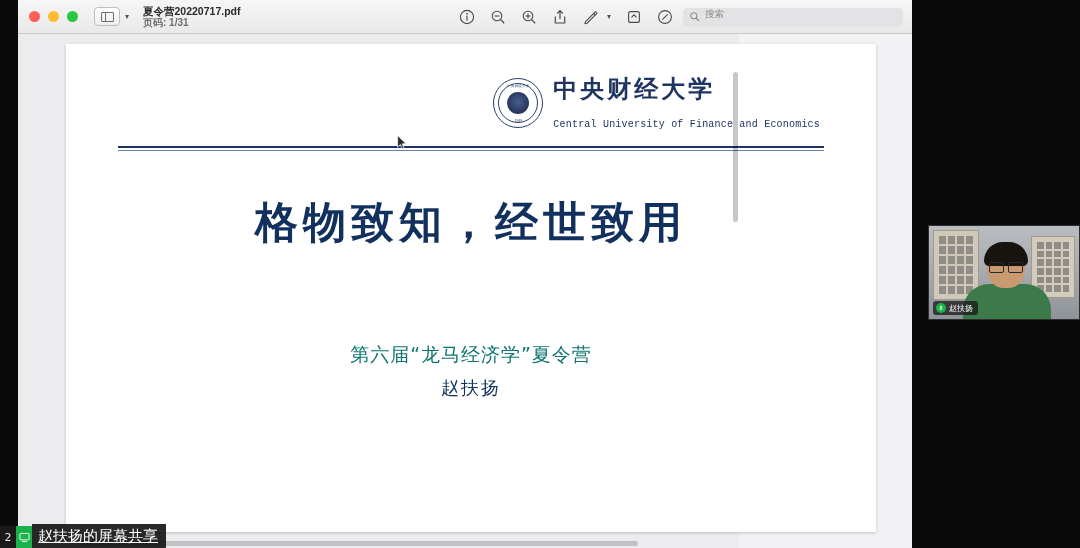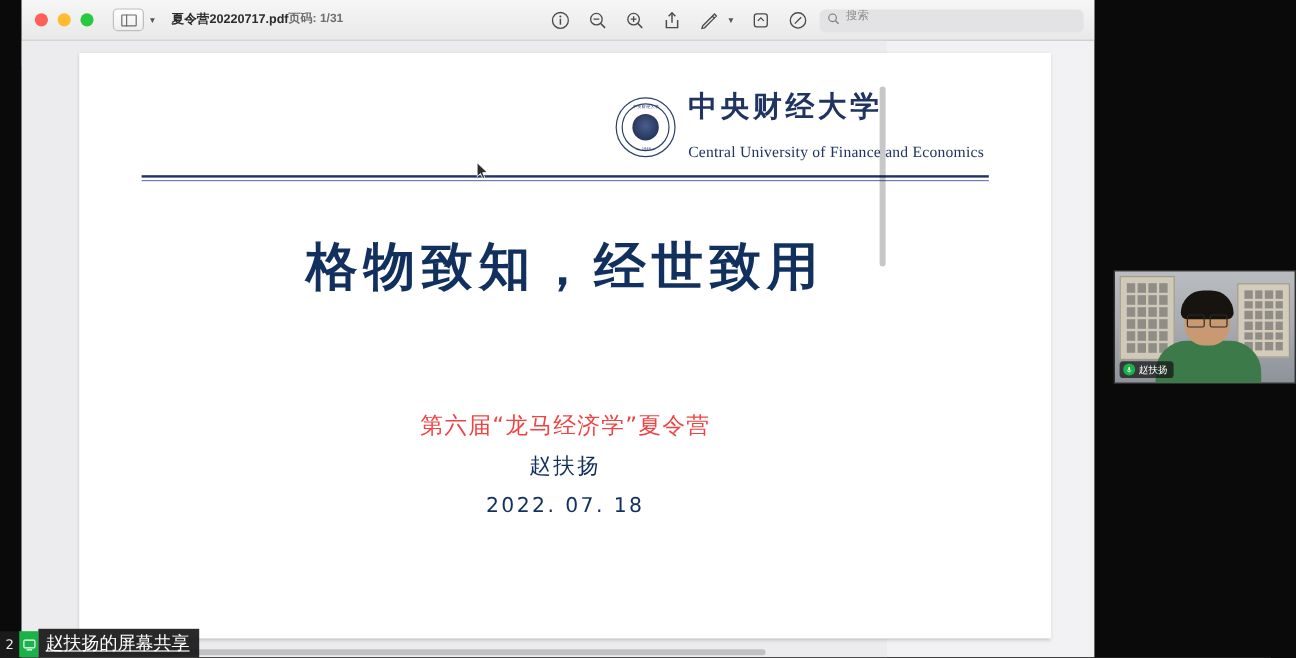--- a/index.html
+++ b/index.html
@@ -65,21 +65,21 @@
     left: 3px; top: -1px; bottom: -1px;
     width: 1px; background: #6d6d6d;
   }
   .chev-small {
     margin-left: 5px;
     font-size: 8px; color: #555; line-height: 1;
   }
 
   #doc-title-block {
     margin-left: 14px;
-    display: flex; flex-direction: row;
+    display: flex; flex-direction: column;
     justify-content: center;
     line-height: 1.15;
   }
   #doc-title {
     font-size: 10.5px;
     font-weight: bold;
     color: #2b2b2b;
     white-space: nowrap;
   }
   #doc-page {
@@ -190,22 +190,22 @@
   #logo-text { display: flex; flex-direction: column; }
   #logo-cn {
     font-family: "DejaVu Sans", sans-serif;
     font-size: 24px;
     color: #1f3460;
     font-weight: bold;
     letter-spacing: 3px;
     line-height: 1.1;
   }
   #logo-en {
-    font-family: Liberation Serif, serif;
-    font-size: 13px;
+    font-family: Liberation Mono, monospace;
+    font-size: 10px;
     color: #1f3460;
     letter-spacing: 0.2px;
     margin-top: 17px;
   }
   #header-rule {
     position: absolute;
     left: 52px; right: 52px; top: 102px;
     height: 0;
     border-top: 2px solid #1f3460;
   }
@@ -234,21 +234,21 @@
     font-size: 30px;
     color: #12305e;
     letter-spacing: 2px;
   }
   #slide-sub1 {
     position: absolute;
     left: 0; right: 0; top: 298px;
     text-align: center;
     font-family: "DejaVu Sans", sans-serif;
     font-size: 19px;
-    color: #ef4444;
+    color: #0f766e;
     letter-spacing: 1px;
   }
   #slide-sub2 {
     position: absolute;
     left: 0; right: 0; top: 332px;
     text-align: center;
     font-family: "DejaVu Sans", sans-serif;
     font-size: 18px;
     color: #12305e;
     letter-spacing: 2px;
@@ -506,21 +506,20 @@
             <span id="logo-cn">中央财经大学</span>
             <span id="logo-en">Central University of Finance and Economics</span>
           </div>
         </div>
 
         <div id="header-rule"></div>
 
         <div id="slide-title1">格物致知，经世致用</div>
         <div id="slide-sub1">第六届“龙马经济学”夏令营</div>
         <div id="slide-sub2">赵扶扬</div>
-        <div id="slide-date">2022. 07. 18</div>
       </div>
 
       <div id="v-scroll"></div>
       <div id="h-scroll"></div>
 
       <div id="cursor">
         <svg width="10" height="15" viewBox="0 0 10 15">
             <path d="M0.6 0.6 L0.6 12.2 L3.4 9.6 L5.3 13.8 L7 13 L5.2 8.9 L8.9 8.6 Z" fill="#2b2b2b" stroke="#fff" stroke-width="0.7"></path>
           </svg>
       </div>

